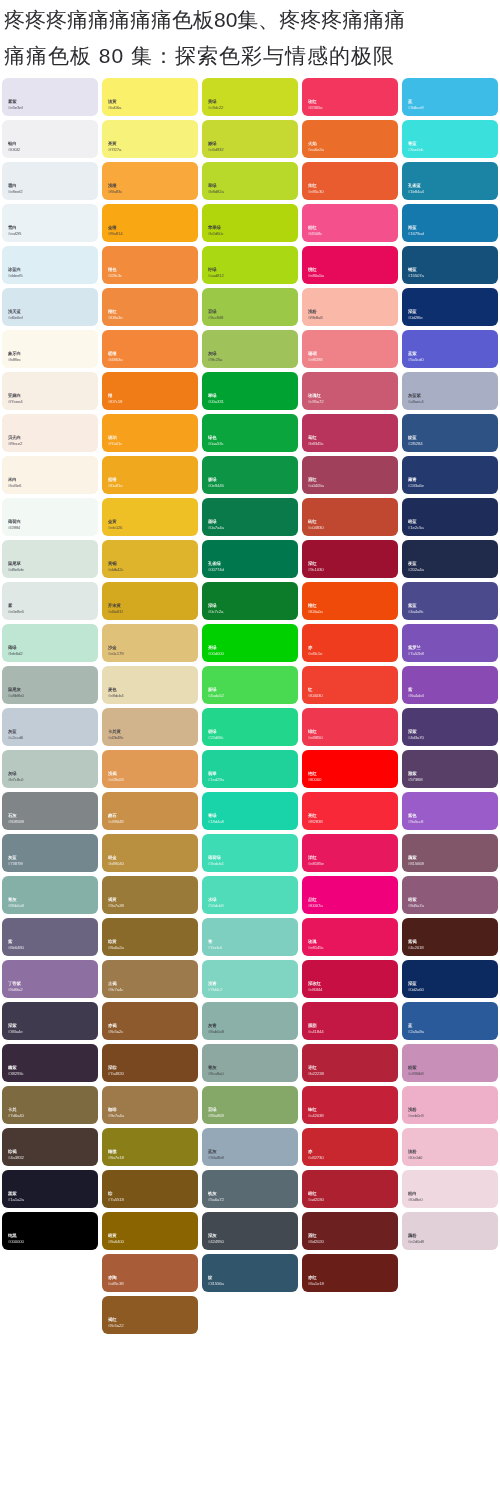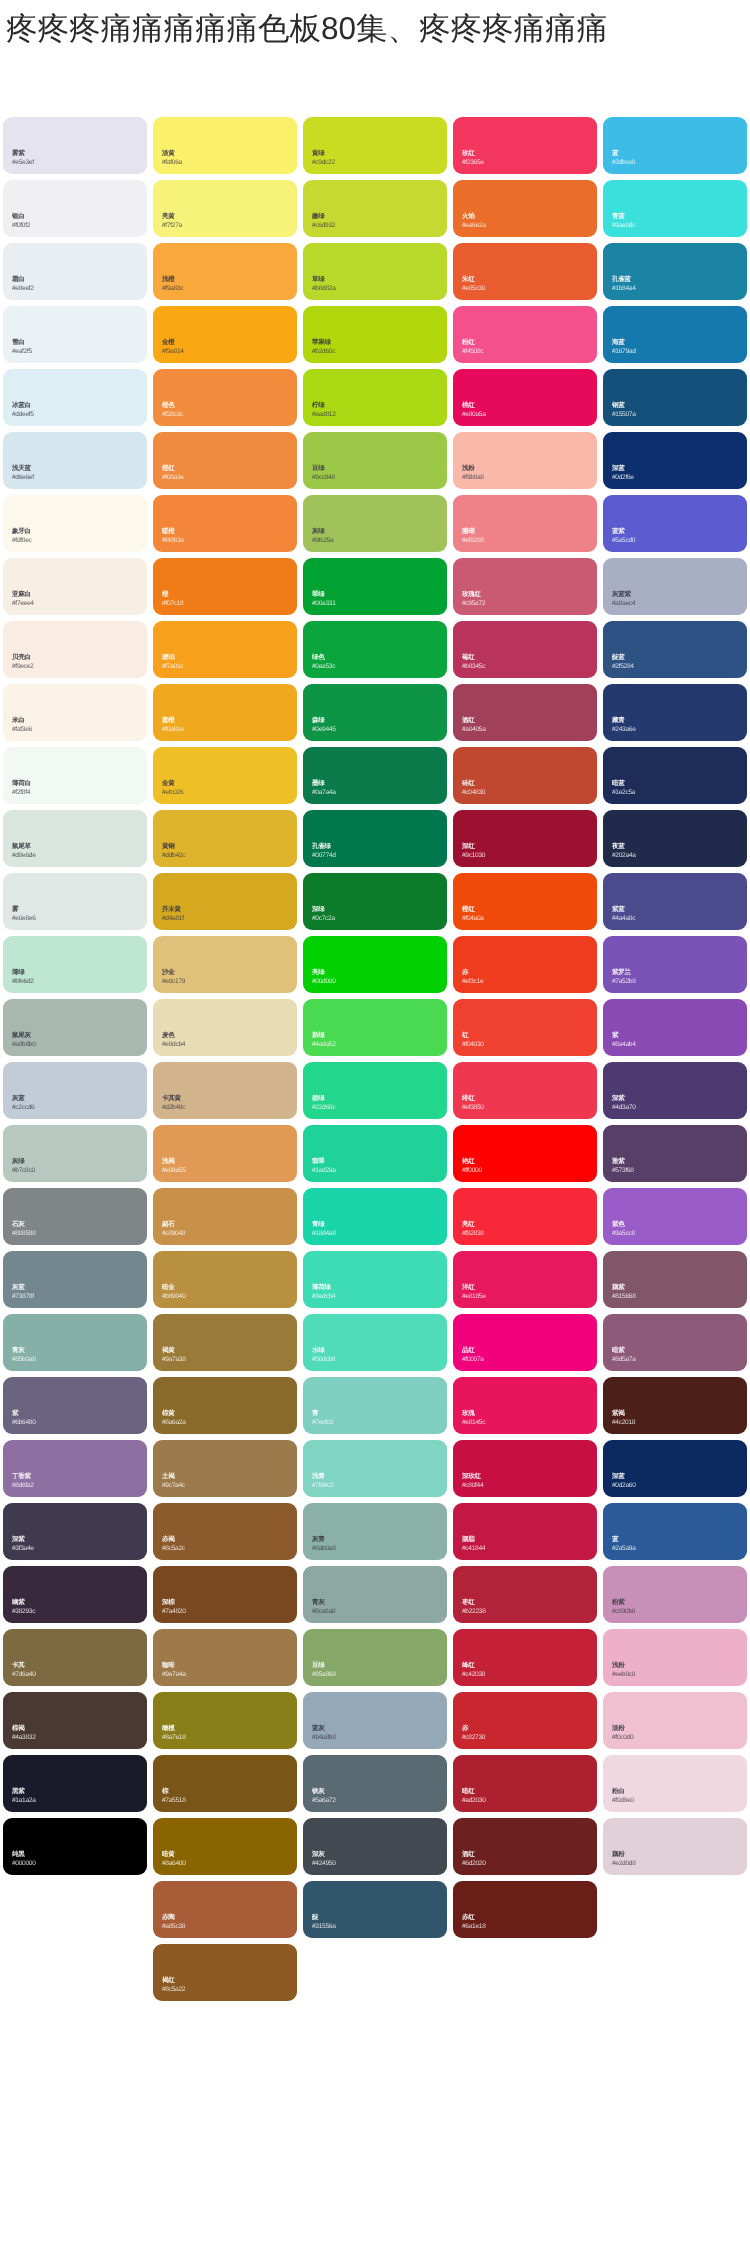--- a/index.html
+++ b/index.html
@@ -940,15 +940,16 @@
           <span class="meta">
             <span class="nm">藕粉</span>
             <span class="hx">#e2d0d8</span>
           </span>
         </div>
       </div>
     </div>
 
   <div class="title-overlay">
     <span class="l1">疼疼疼痛痛痛痛痛色板80集、疼疼疼痛痛痛</span>
+    <span class="l2">痛痛色板 80 集：探索色彩与情感的极限</span>
   </div>
 
 </div>
 
 </body></html>

